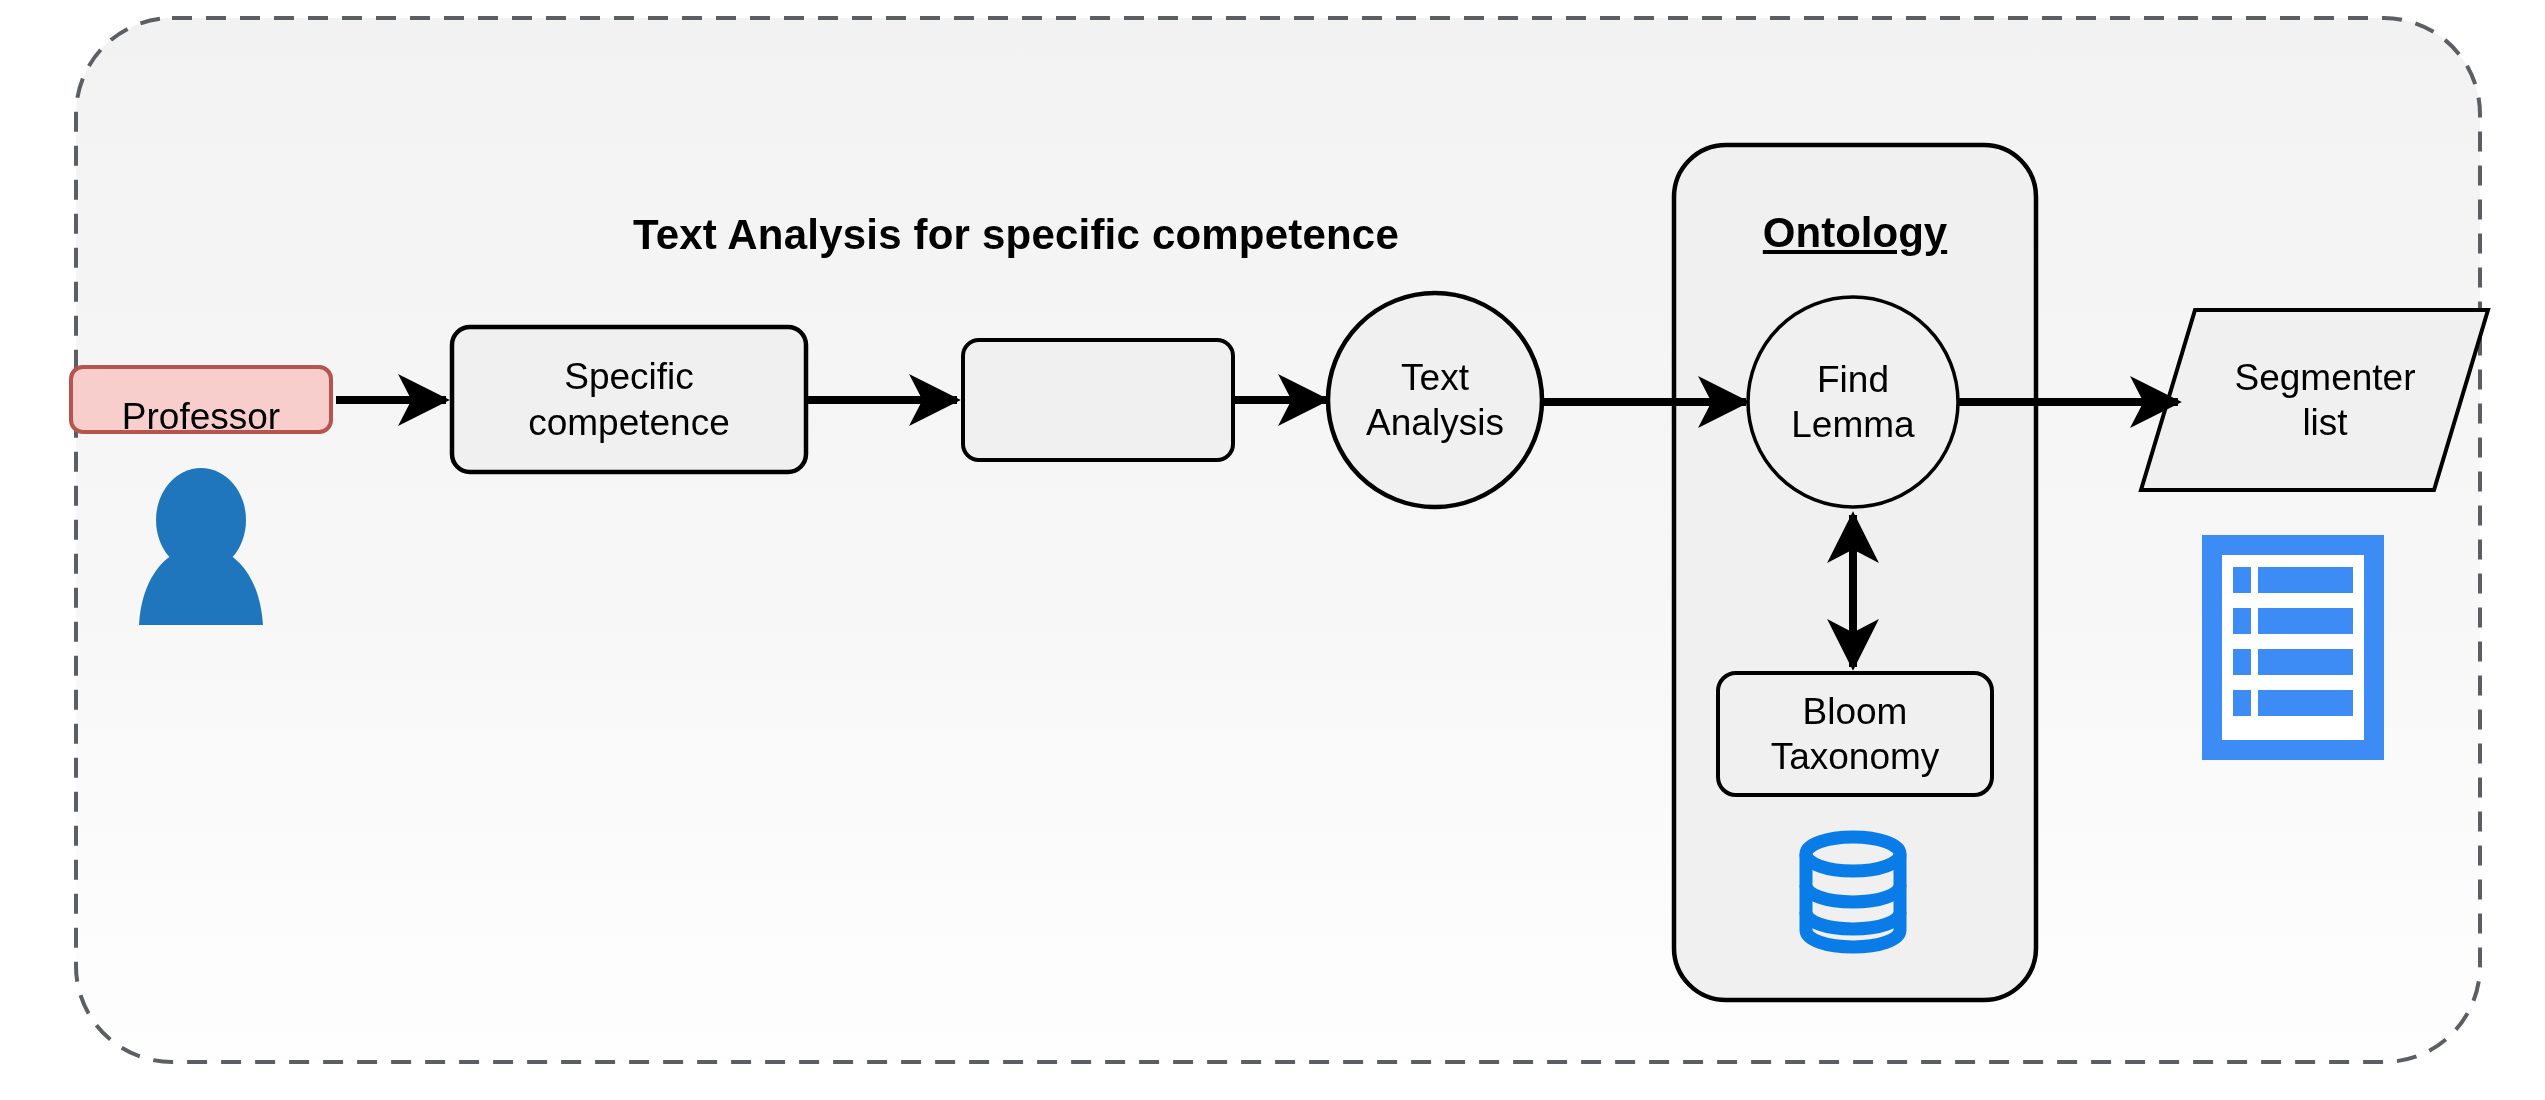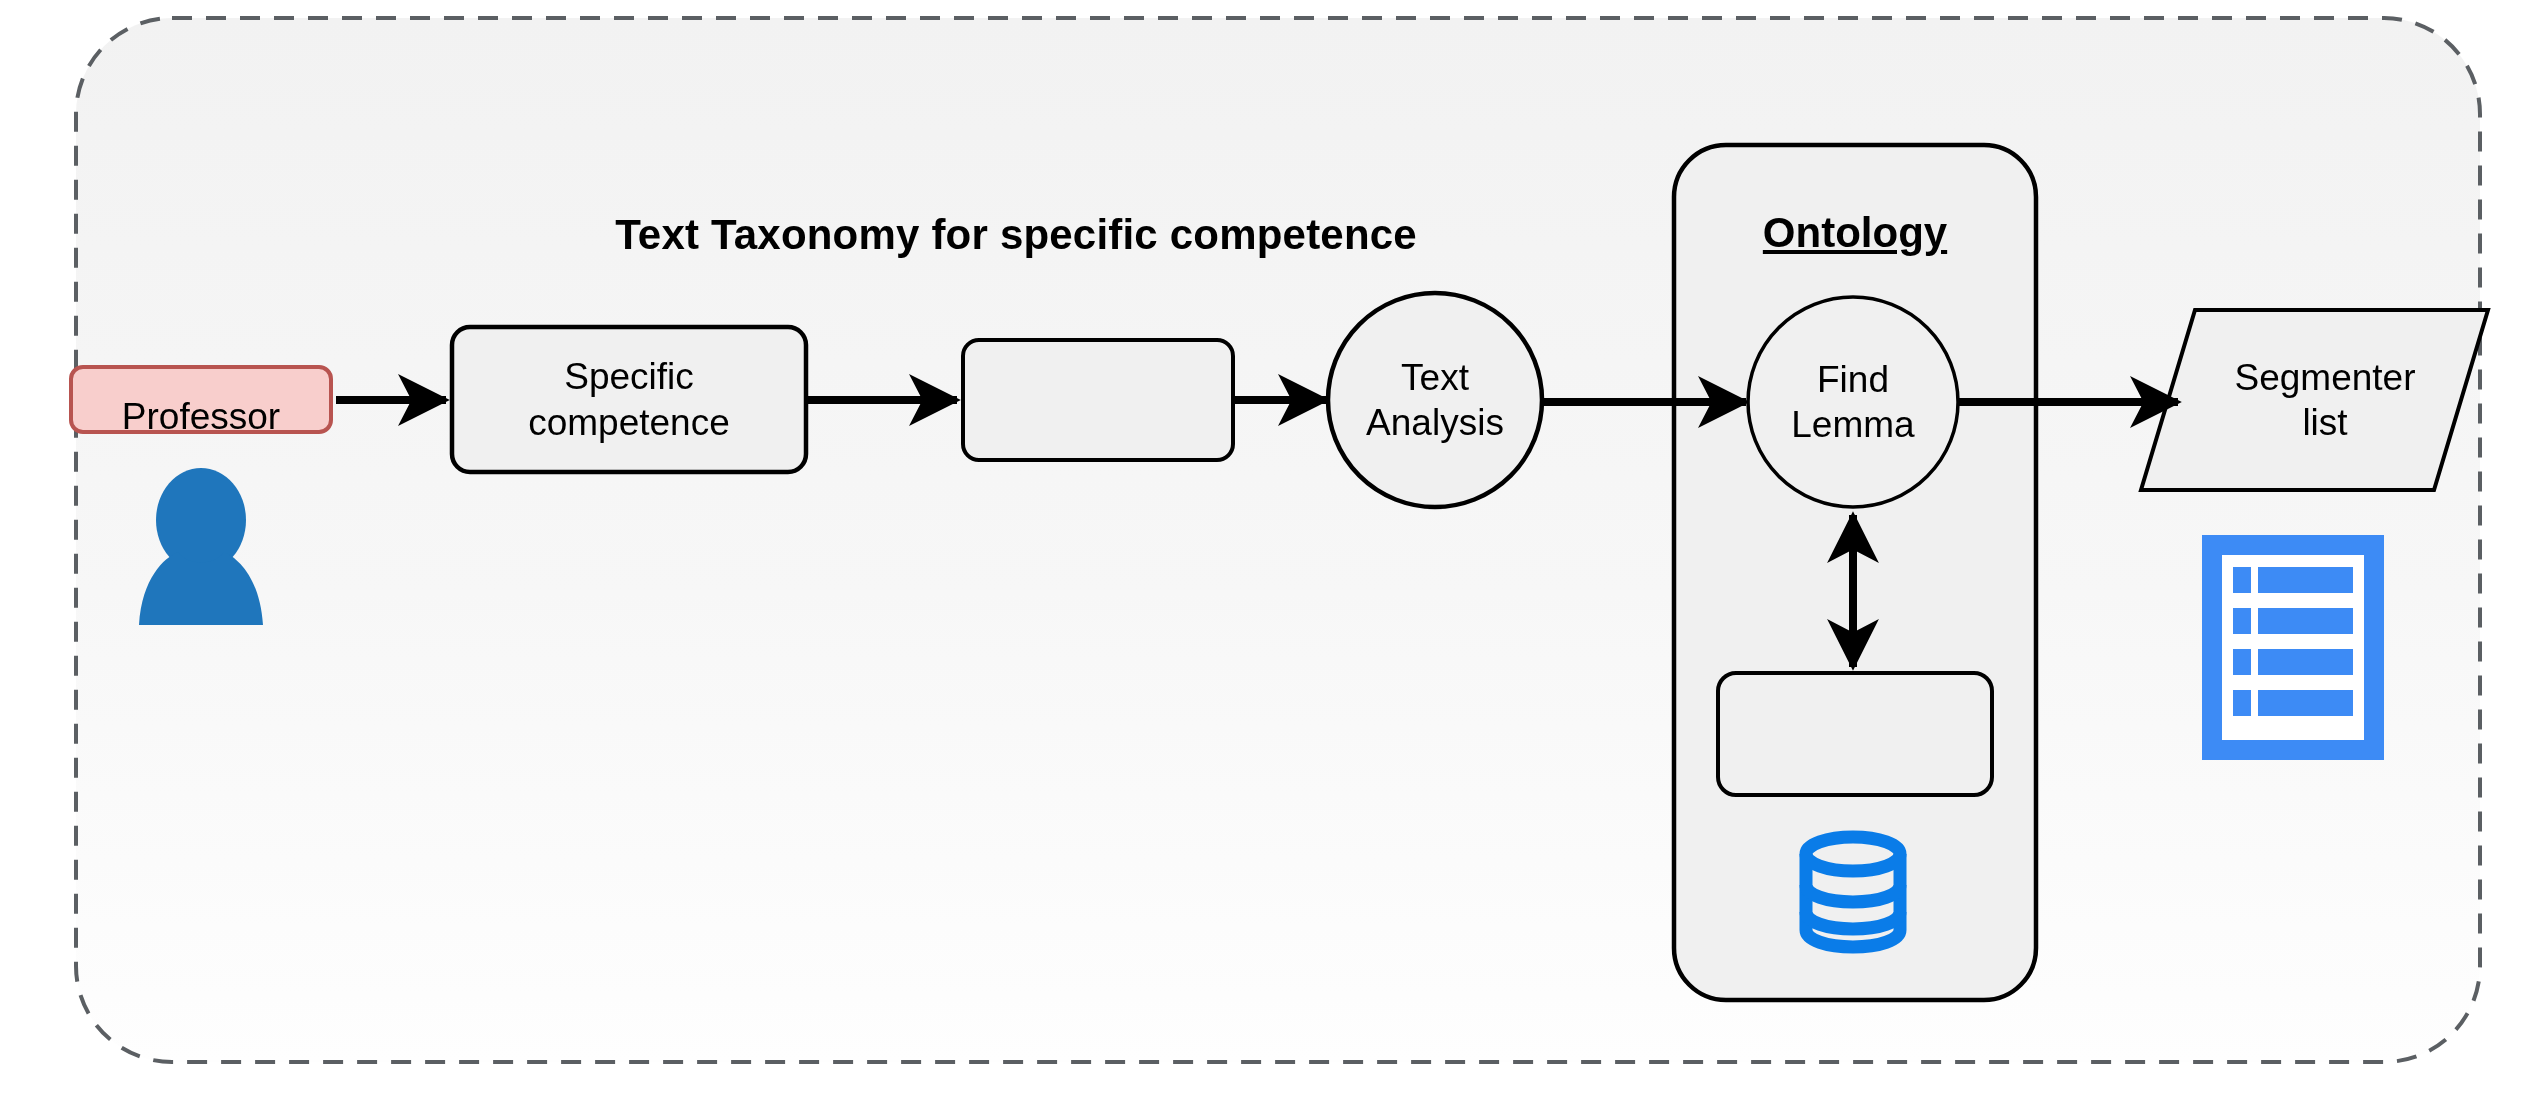--- a/index.html
+++ b/index.html
@@ -87,33 +87,35 @@
       <rect x="2258" y="567" width="95" height="26" fill="#3d8bf5"></rect>
       <rect x="2233" y="608" width="18" height="26" fill="#3d8bf5"></rect>
       <rect x="2258" y="608" width="95" height="26" fill="#3d8bf5"></rect>
       <rect x="2233" y="649" width="18" height="26" fill="#3d8bf5"></rect>
       <rect x="2258" y="649" width="95" height="26" fill="#3d8bf5"></rect>
       <rect x="2233" y="690" width="18" height="26" fill="#3d8bf5"></rect>
       <rect x="2258" y="690" width="95" height="26" fill="#3d8bf5"></rect>
     </g>
   </svg>
 
-  <div class="lbl title-text" style="left:571px;top:205px;width:890px;height:60px;">Text Taxonomy for specific competence</div>
+  <div class="lbl title-text" style="left:571px;top:205px;width:890px;height:60px;">Text Analysis for specific competence</div>
 
   <div class="lbl node-text" style="left:71px;top:384px;width:260px;height:65px;">Professor</div>
 
   <div class="lbl node-text" style="left:452px;top:327px;width:354px;height:145px;">Specific
 competence</div>
 
 
   <div class="lbl node-text" style="left:1325px;top:330px;width:220px;height:140px;">Text
 Analysis</div>
 
   <div class="lbl group-title" style="left:1674px;top:205px;width:362px;height:56px;text-decoration:underline;">Ontology</div>
 
   <div class="lbl node-text" style="left:1748px;top:332px;width:210px;height:140px;">Find
 Lemma</div>
 
+  <div class="lbl node-text" style="left:1708px;top:673px;width:294px;height:122px;">Bloom
+Taxonomy</div>
 
   <div class="lbl node-text" style="left:2180px;top:330px;width:290px;height:140px;">Segmenter
 list</div>
 
 </div>
 
 </body></html>

